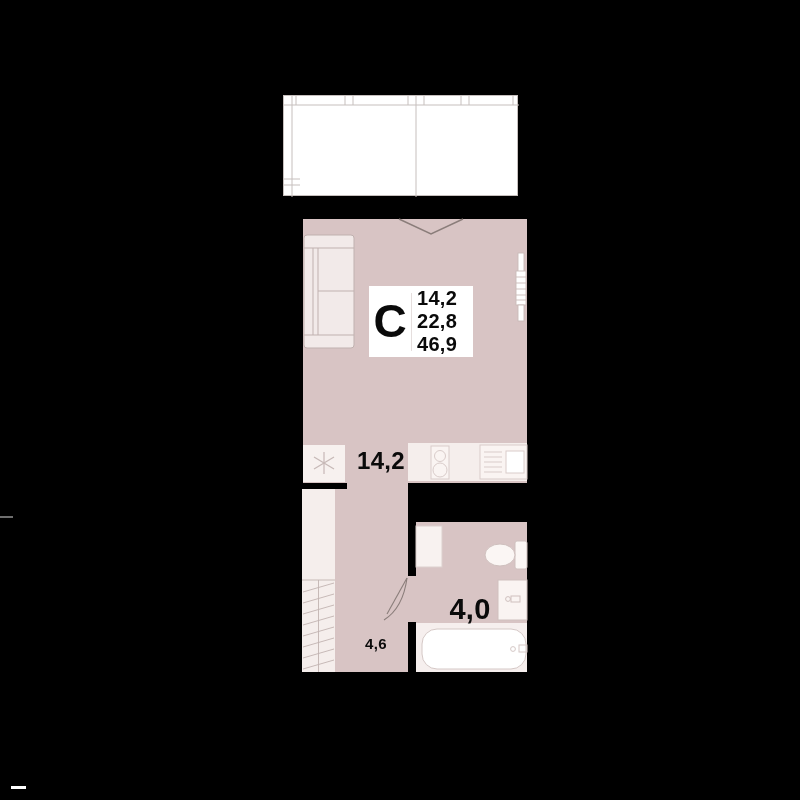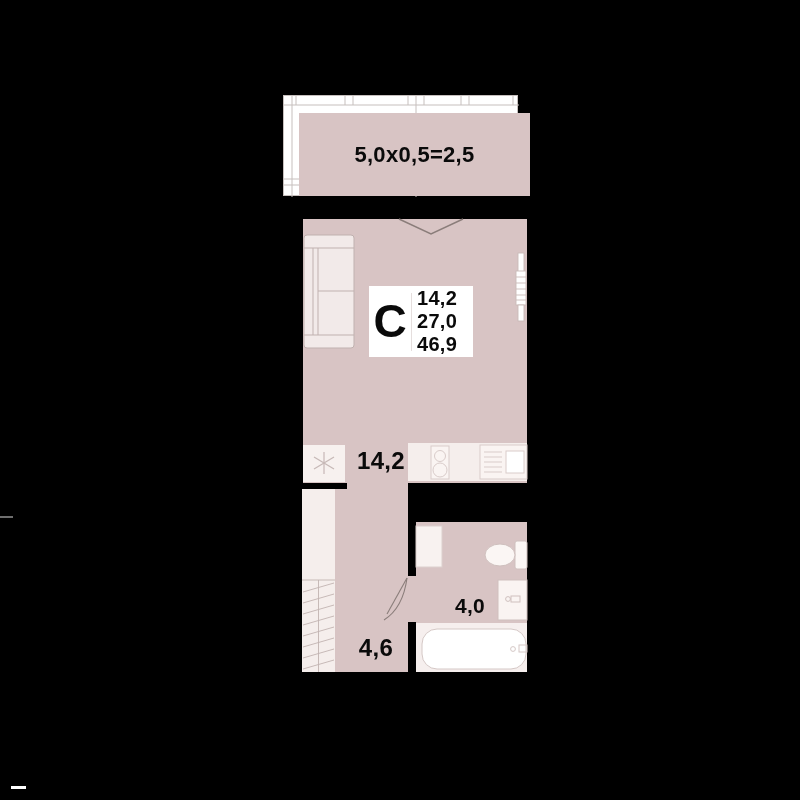--- a/index.html
+++ b/index.html
@@ -31,22 +31,22 @@
   #badge{left:369px;top:286px;width:104px;height:71px;background:#fff;
          display:flex;align-items:center;}
   #badge .letter{width:42px;text-align:center;font-size:46px;font-weight:700;
                  color:#0a0a0a;line-height:71px;}
   #badge .divider{width:1px;height:58px;background:#e5dedd;}
   #badge .nums{padding-left:5px;display:flex;flex-direction:column;}
   #badge .nums div{font-size:20px;font-weight:700;color:#0a0a0a;line-height:23px;
                    letter-spacing:.3px;}
   
   #label-living{left:351px;top:449px;width:60px;font-size:24px;}
-  #label-hall{left:346px;top:636px;width:60px;font-size:24px;}
-  #label-bath{left:440px;top:595px;width:60px;font-size:21px;}
+  #label-hall{left:346px;top:636px;width:60px;font-size:15px;}
+  #label-bath{left:440px;top:595px;width:60px;font-size:29px;}
   
   #fixtures{left:0;top:0;width:800px;height:800px;pointer-events:none;}
   
   #dash-white{left:11px;top:786px;width:15px;height:3px;background:#ffffff;}
   #dash-gray{left:0px;top:516px;width:13px;height:2px;background:#6e6e6e;}
 </style>
 </head>
 <body>
 
 <div id="stage">
@@ -64,23 +64,20 @@
         <line x1="140" y1="0" x2="140" y2="9"></line>
         <line x1="177" y1="0" x2="177" y2="9"></line>
         <line x1="185" y1="0" x2="185" y2="9"></line>
         <line x1="229" y1="0" x2="229" y2="9"></line>
         <line x1="0" y1="83" x2="16" y2="83"></line>
         <line x1="0" y1="89" x2="16" y2="89"></line>
       </g>
     </svg>
   </div>
 
-  <div class="abs room" id="balcony">
-    <div class="label">5,0x0,5=2,5</div>
-  </div>
 
   <div class="abs room" id="living"></div>
   <div class="abs room" id="hall-connector"></div>
   <div class="abs room" id="hallway"></div>
   <div class="abs lightfill" id="closet-strip"></div>
   <div class="abs room" id="bathroom"></div>
   <div class="abs room" id="bath-door-gap"></div>
 
   <div class="abs lightfill" id="kitchen-counter"></div>
   <div class="abs" id="fridge-box"></div>
@@ -172,21 +169,21 @@
       <circle cx="513" cy="649" r="2.4" fill="none"></circle>
       <rect x="519" y="645" width="8" height="7" fill="none"></rect>
     </g>
   </svg>
 
   <div class="abs" id="badge">
     <div class="letter">С</div>
     <div class="divider"></div>
     <div class="nums">
       <div>14,2</div>
-      <div>27,0</div>
+      <div>22,8</div>
       <div>46,9</div>
     </div>
   </div>
 
   <div class="abs label" id="label-living">14,2</div>
   <div class="abs label" id="label-hall">4,6</div>
   <div class="abs label" id="label-bath">4,0</div>
 
   <div class="abs" id="dash-white"></div>
   <div class="abs" id="dash-gray"></div>

